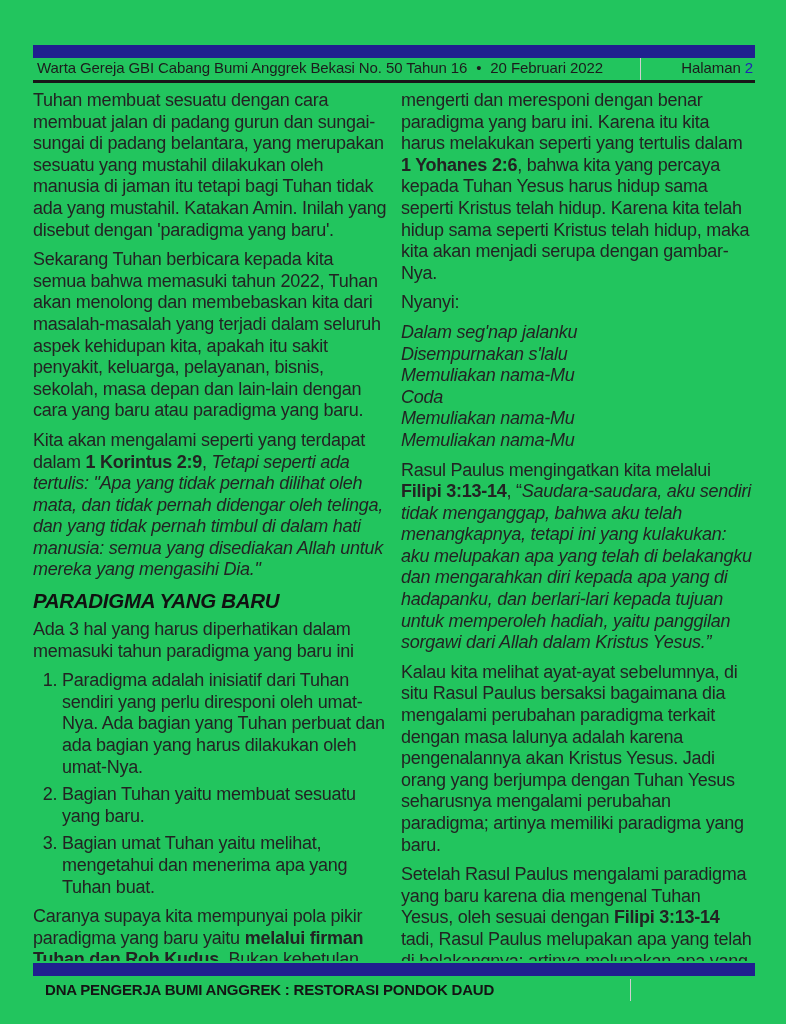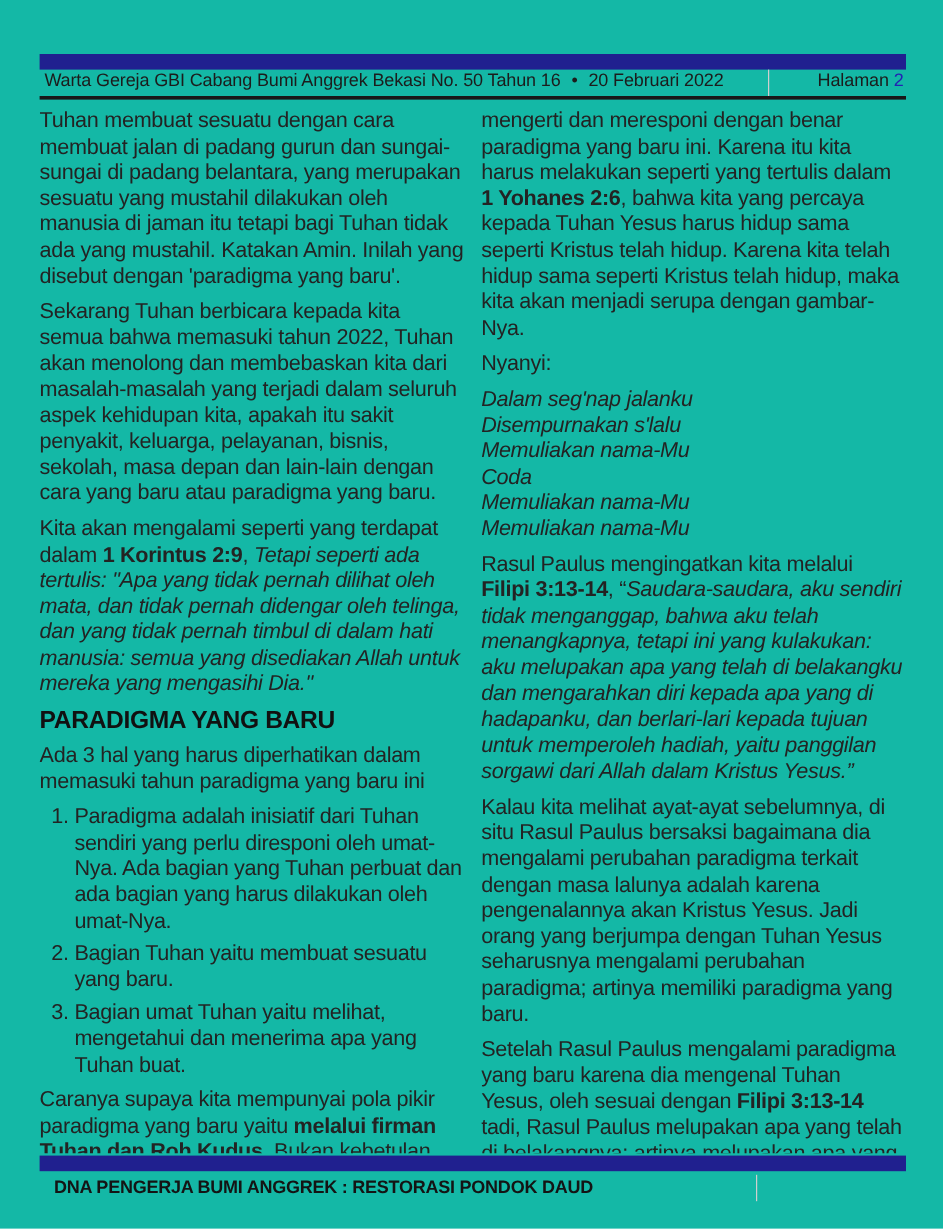--- a/index.html
+++ b/index.html
@@ -1,21 +1,21 @@
 <!DOCTYPE html>
 <html><head>
 <meta charset="utf-8">
 <style>
   * { box-sizing: border-box; }
   html, body { margin: 0; padding: 0; background: #ffffff; }
   .page {
     position: relative;
     width: 786px;
     height: 1024px;
-    background: #14b8a6;
+    background: #22c55e;
     font-family: "Liberation Sans", sans-serif;
     color: #232323;
     overflow: hidden;
   }
   .accent-bar {
     position: absolute;
     left: 33px;
     width: 722px;
     height: 13px;
     background: #20208f;
@@ -71,20 +71,21 @@
     letter-spacing: -0.25px;
     color: #232323;
   }
   .col h2 {
     margin: 2px 0 6px 0;
     font-size: 20.5px;
     line-height: 24px;
     letter-spacing: -0.3px;
     color: #111111;
     font-weight: bold;
+    font-style: italic;
   }
   .col ol {
     margin: 0 0 8px 0;
     padding-left: 29px;
     font-size: 18px;
     line-height: 21.6px;
     letter-spacing: -0.25px;
   }
   .col ol li { margin: 0 0 6px 0; }
   .song { margin: 0 0 8px 0; }

